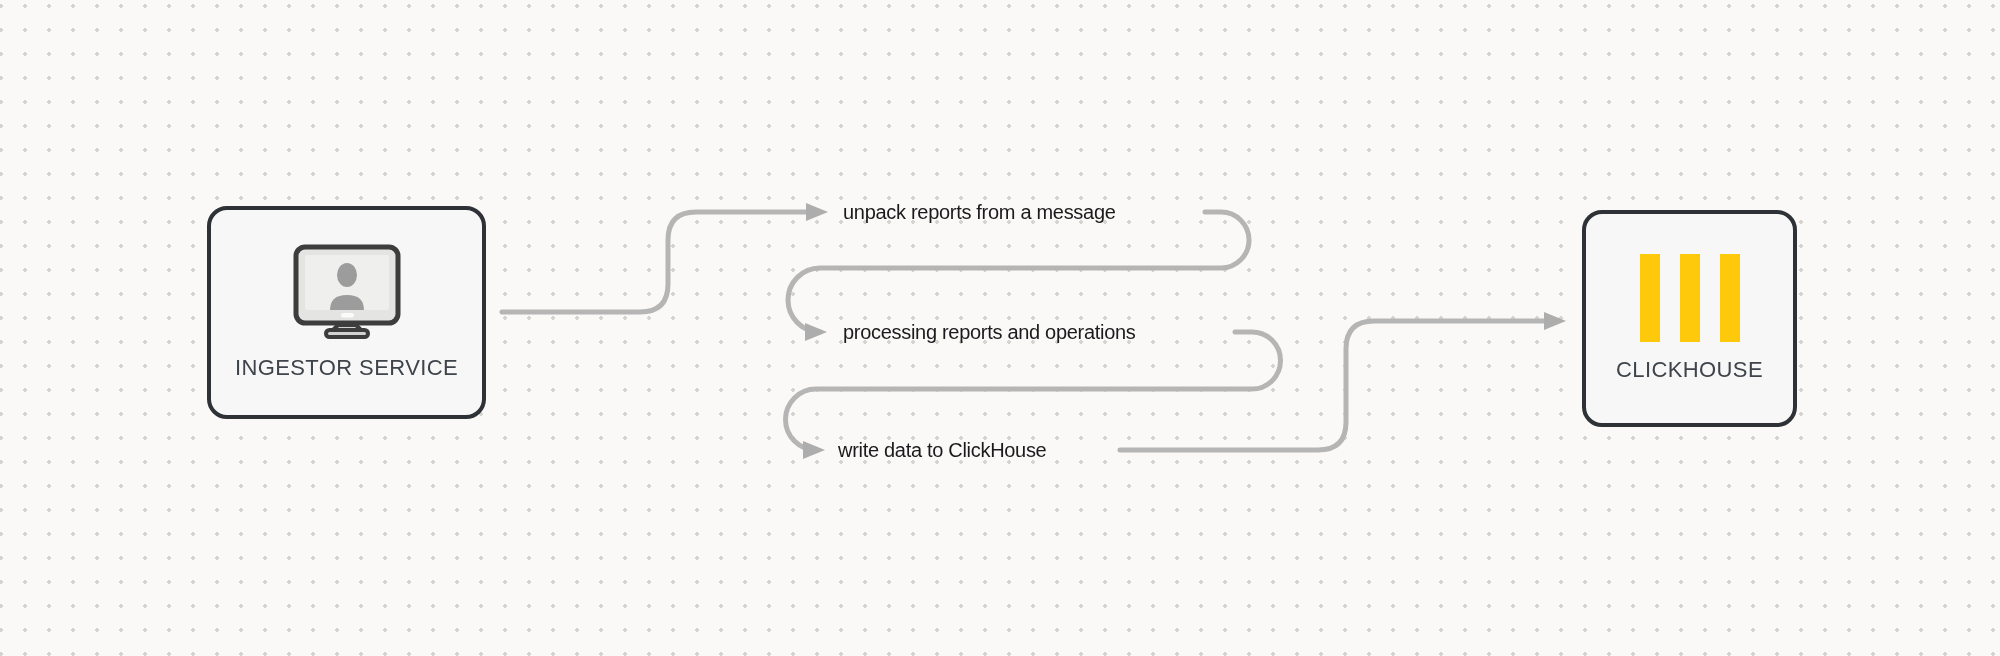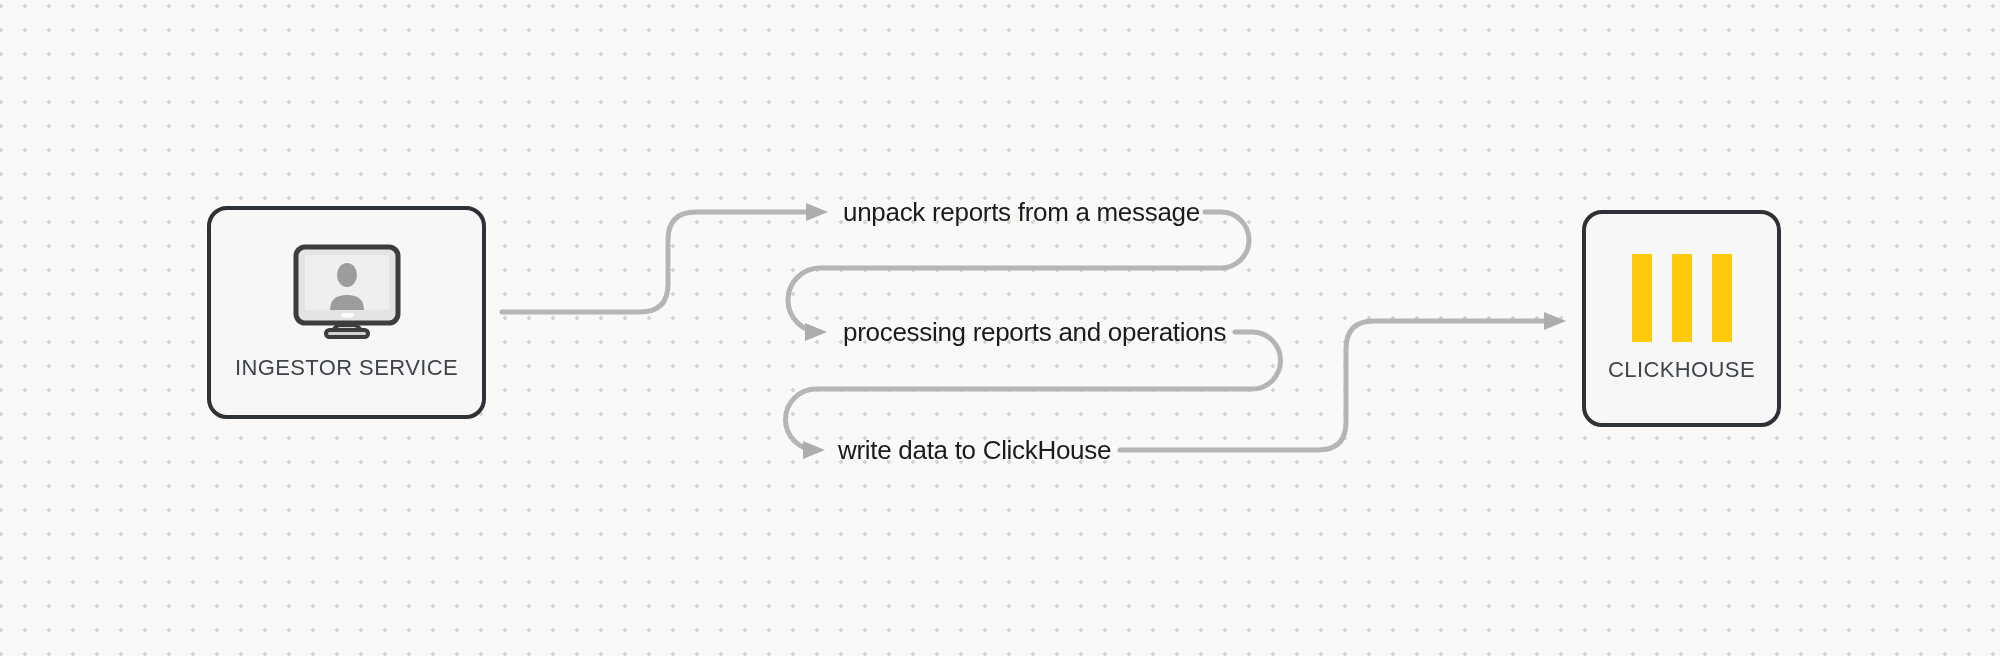--- a/index.html
+++ b/index.html
@@ -49,33 +49,33 @@
   }
   .node-ingestor {
     left: 207px;
     top: 206px;
     width: 279px;
     height: 213px;
   }
   .node-clickhouse {
     left: 1582px;
     top: 210px;
-    width: 199px;
+    width: 215px;
     height: 217px;
   }
   .node-label {
     font-size: 22px;
     letter-spacing: 0.4px;
     color: #3f444b;
     white-space: nowrap;
   }
   .step-label {
     position: absolute;
     transform: translateY(-50%);
-    font-size: 26px;
+    font-size: 20px;
     letter-spacing: -0.3px;
     color: #1b1b1d;
     white-space: nowrap;
   }
   .step-1 { left: 843px; top: 212px; }
   .step-2 { left: 843px; top: 332px; }
   .step-3 { left: 838px; top: 450px; }
 </style>
 </head>
 <body>

